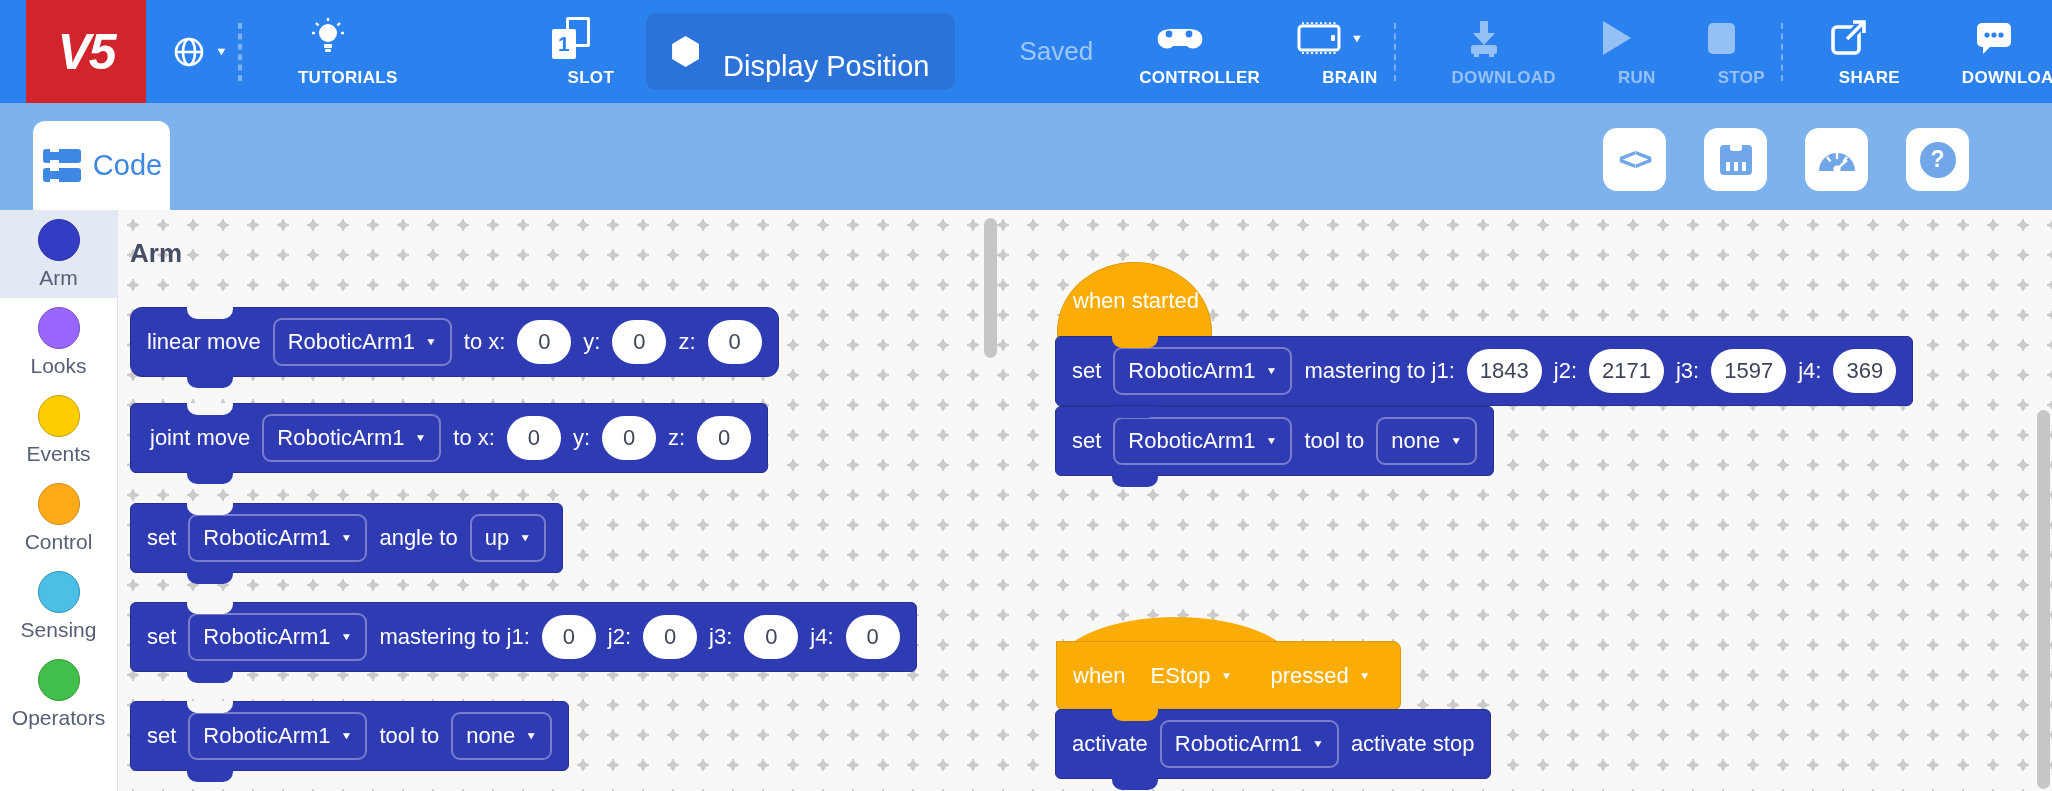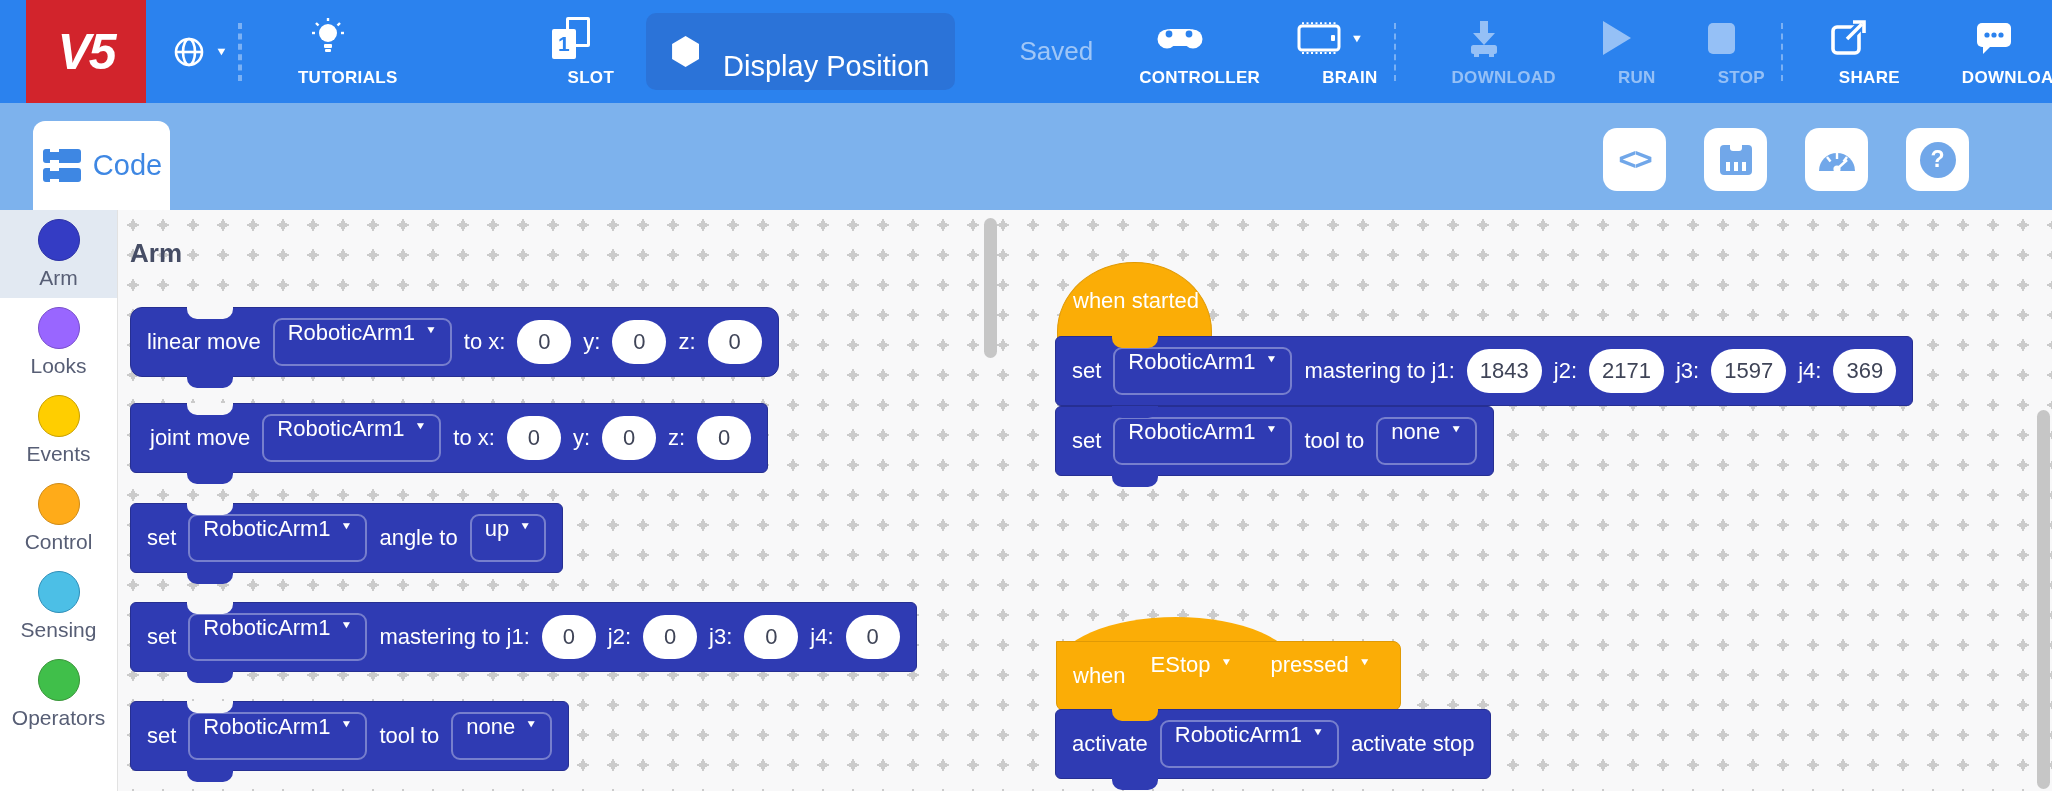--- a/index.html
+++ b/index.html
@@ -56,21 +56,21 @@
     background-image:
       radial-gradient(ellipse 6px 2px at 15px 15px, var(--canvas_dot) 95%, transparent 100%),
       radial-gradient(ellipse 2px 6px at 15px 15px, var(--canvas_dot) 95%, transparent 100%);
     background-size:30px 30px; }
   .palette-header { position:absolute; left:12px; top:28px; font-size:26px; font-weight:700; color:var(--palette_header); }
 
   
   .block { position:absolute; display:inline-flex; align-items:center; gap:12px; padding:0 16px; height:70px; border-radius:6px; color:#fff; font-size:22px; white-space:nowrap; cursor:grab; }
   .theme-blue { background:var(--block_blue); border:1px solid var(--block_blue_border); }
   .bt { pointer-events:none; }
-  .bdd { display:inline-flex; gap:10px; height:48px; padding:0 13px; border-radius:9px; cursor:pointer; }
+  .bdd { display:inline-flex; align-items:center; gap:10px; height:48px; padding:0 13px; border-radius:9px; cursor:pointer; }
   .theme-blue .bdd { border:2px solid rgba(255,255,255,.35); }
   .bdd .caret { font-size:12px; }
   .bnum { display:inline-flex; align-items:center; justify-content:center; min-width:54px; height:44px; padding:0 13px; border-radius:22px; background:#fff; color:var(--input_text); font-size:22px; cursor:text; }
   .notch, .tab { position:absolute; left:56px; width:46px; height:12px; border-radius:0 0 10px 10px; }
   .notch { top:-1px; }
   .tab { bottom:-12px; }
   .notch-canvas { background:var(--canvas_bg); }
   .notch-orange { background:var(--hat_orange); }
   .notch-blue { background:var(--block_blue); }
   .tab-blue { background:var(--block_blue); }

